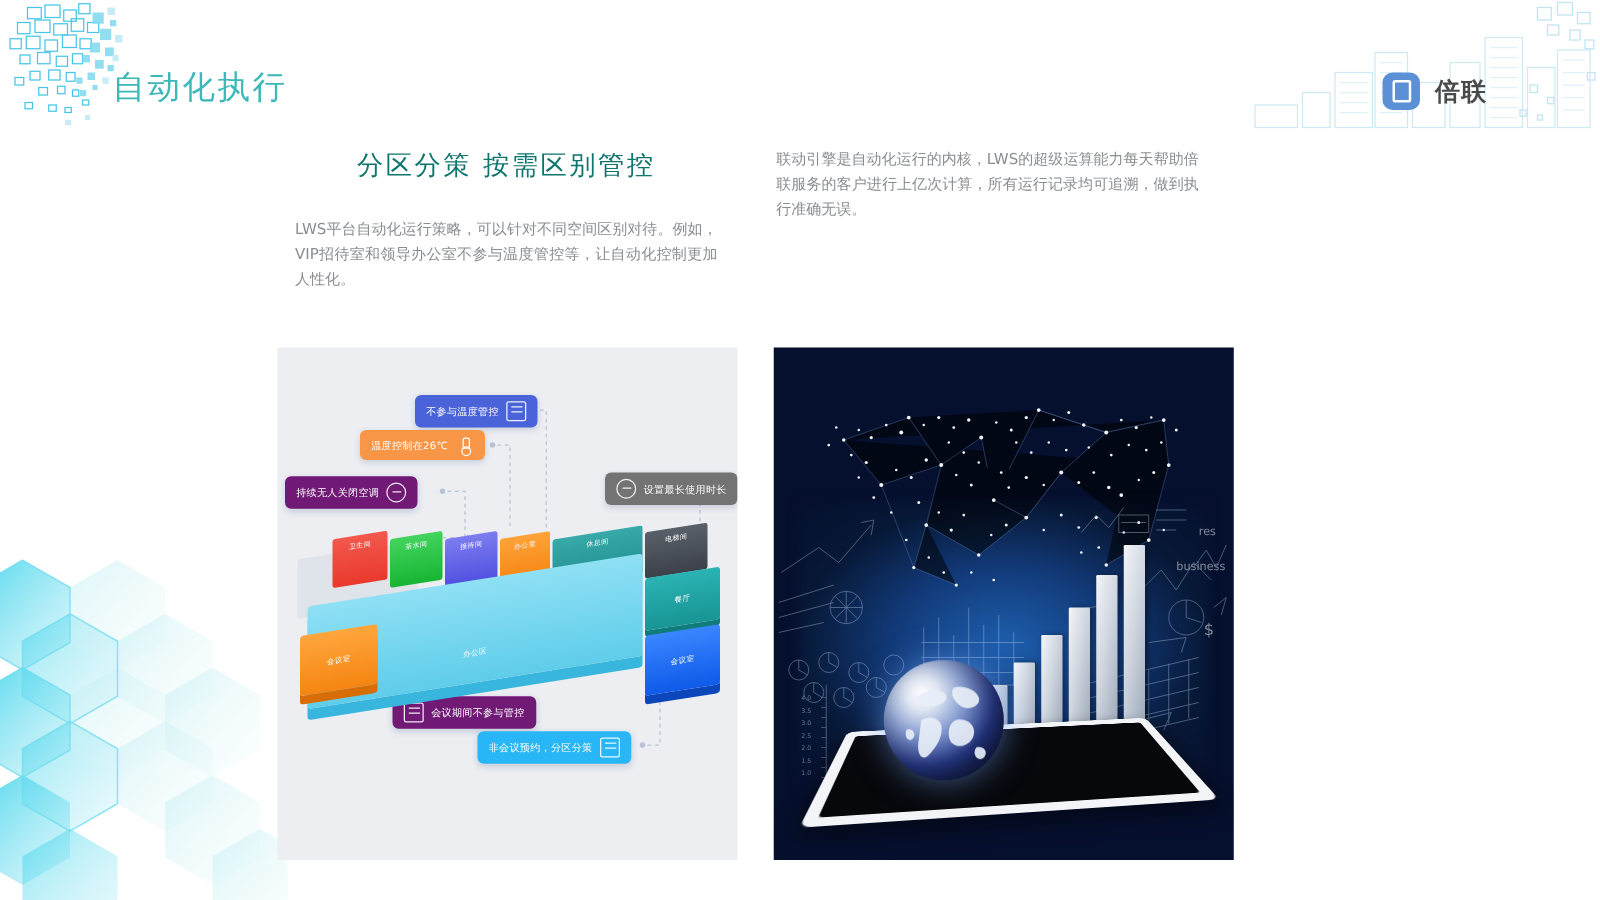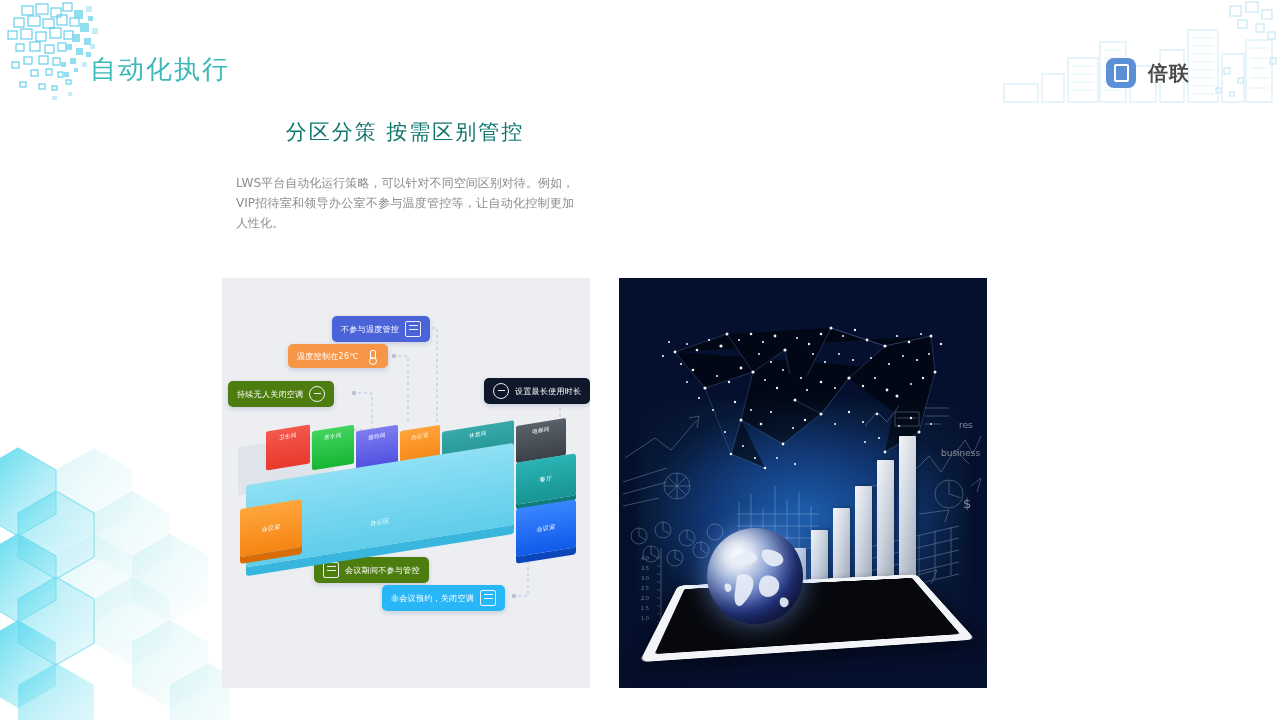--- a/index.html
+++ b/index.html
@@ -62,22 +62,22 @@
   
   .badge{
     position:absolute;display:flex;align-items:center;gap:6px;
     border-radius:5px;padding:5px 9px;color:#fff;
     font-size:8px;letter-spacing:.3px;white-space:nowrap;
     font-family:"DejaVu Sans",sans-serif;
     box-shadow:0 2px 5px rgba(40,60,120,.18);
   }
   .badge.blue{background:#4a63d8;}
   .badge.orange{background:#f79646;}
-  .badge.indigo{background:#4d7c0f;}
-  .badge.royal{background:#0f172a;}
+  .badge.indigo{background:#701a75;}
+  .badge.royal{background:#737373;}
   .badge.cyan{background:#29b6f6;}
   .badge-ico{
     width:14px;height:14px;border:1.3px solid rgba(255,255,255,.9);border-radius:2px;
     display:inline-block;flex:none;position:relative;
   }
   .badge-ico.round{border-radius:50%;}
   .badge-ico::after{
     content:"";position:absolute;left:2.5px;top:3px;right:2.5px;height:1.3px;
     background:rgba(255,255,255,.9);box-shadow:0 4px 0 rgba(255,255,255,.9);
   }
@@ -295,20 +295,21 @@
     </span>
   <span class="brand-name">倍联</span>
 </div>
 
 <div class="col" id="col-left">
   <h2 class="col-heading">分区分策 按需区别管控</h2>
   <p class="col-body">LWS平台自动化运行策略，可以针对不同空间区别对待。例如，VIP招待室和领导办公室不参与温度管控等，让自动化控制更加人性化。</p>
 </div>
 
 <div class="col" id="col-right">
+  <p class="col-body">联动引擎是自动化运行的内核，LWS的超级运算能力每天帮助倍联服务的客户进行上亿次计算，所有运行记录均可追溯，做到执行准确无误。</p>
 </div>
 
 <div class="panel" id="panel-left">
 
   <svg style="position:absolute;left:0;top:0;width:368px;height:367px;">
     <g stroke="#b9c2d4" stroke-width="1" fill="none" stroke-dasharray="3,3">
       <path d="M198,50 L215,50 L215,145"></path>
       <path d="M170,78 L186,78 L186,88 L186,145"></path>
       <path d="M130,115 L150,115 L150,152 L108,152 L108,165"></path>
       <path d="M338,112 L338,150"></path>
@@ -344,21 +345,21 @@
     <span class="badge-ico round"></span>
     <span>设置最长使用时长</span>
   </div>
 
   <div class="badge indigo" style="left:92px;top:279px;">
     <span class="badge-ico"></span>
     <span>会议期间不参与管控</span>
   </div>
 
   <div class="badge cyan" style="left:160px;top:307px;">
-    <span>非会议预约，关闭空调</span>
+    <span>非会议预约，分区分策</span>
     <span class="badge-ico"></span>
   </div>
 
   <div class="floor">
     <div class="slab" style="left:6px;top:22px;width:96px;height:48px;"></div>
 
     <div class="room" style="left:34px;top:10px;width:44px;height:34px;background:linear-gradient(#f4584d,#e8392c);">
       <span>卫生间</span>
     </div>
     <div class="room" style="left:80px;top:10px;width:42px;height:34px;background:linear-gradient(#43d45e,#17b534);">

